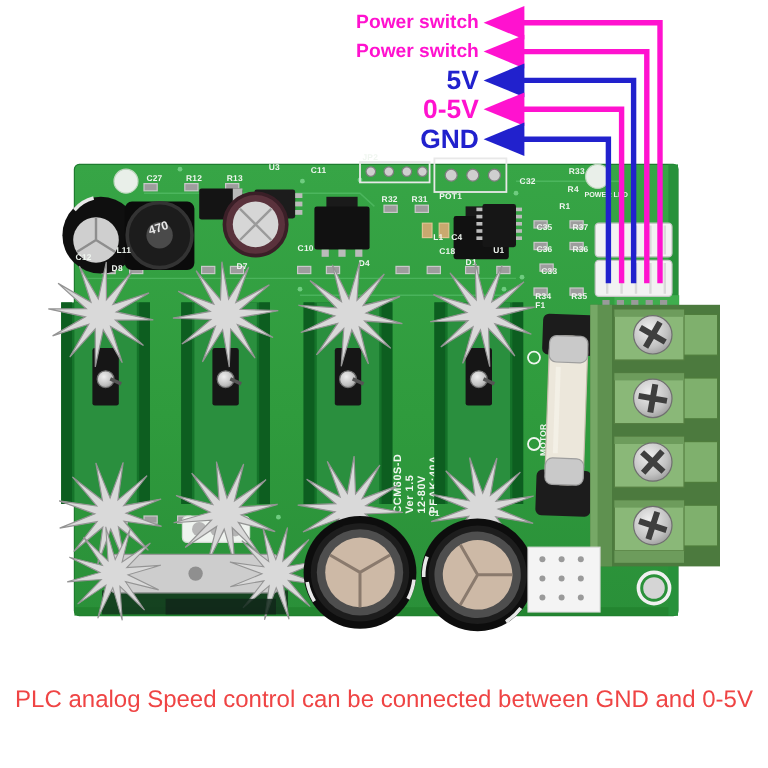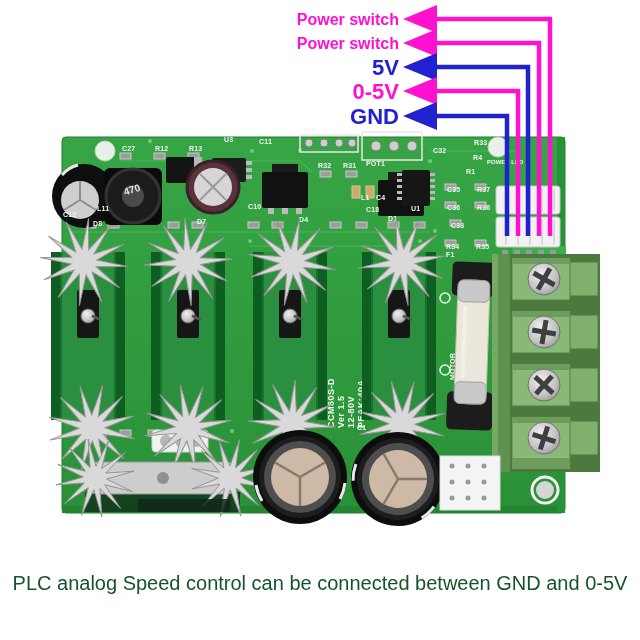--- a/index.html
+++ b/index.html
@@ -6,21 +6,21 @@
   .stage{position:relative;width:640px;height:640px;background:#ffffff;overflow:hidden;
          font-family:"Liberation Sans", sans-serif;}
   svg{position:absolute;left:0;top:0;}
   .wire{fill:none;stroke-width:4.5px;}
   .callout-sm{font-size:16px;font-weight:bold;}
   .callout-lg{font-size:22px;font-weight:bold;}
   .silk{font-size:7px;font-weight:600;fill:#f0f6f0;letter-spacing:.2px;}
   .silk-sm{font-size:6px;font-weight:600;fill:#eef4ee;}
   .marking{font-size:9px;font-weight:600;fill:#f2f7f2;letter-spacing:.5px;}
   .caption{position:absolute;left:0;right:0;top:572px;text-align:center;
-           font-size:20px;color:#14532d;}
+           font-size:20px;color:#ef4444;}
 </style>
 </head>
 <body>
 
 <div class="stage">
 <svg width="640" height="640" viewBox="0 0 640 640">
   <defs>
     <linearGradient id="boardGrad" x1="0" y1="0" x2="0" y2="1">
       <stop offset="0" stop-color="#37a546"></stop>
           <stop offset="0.55" stop-color="#2f9b3d"></stop>

